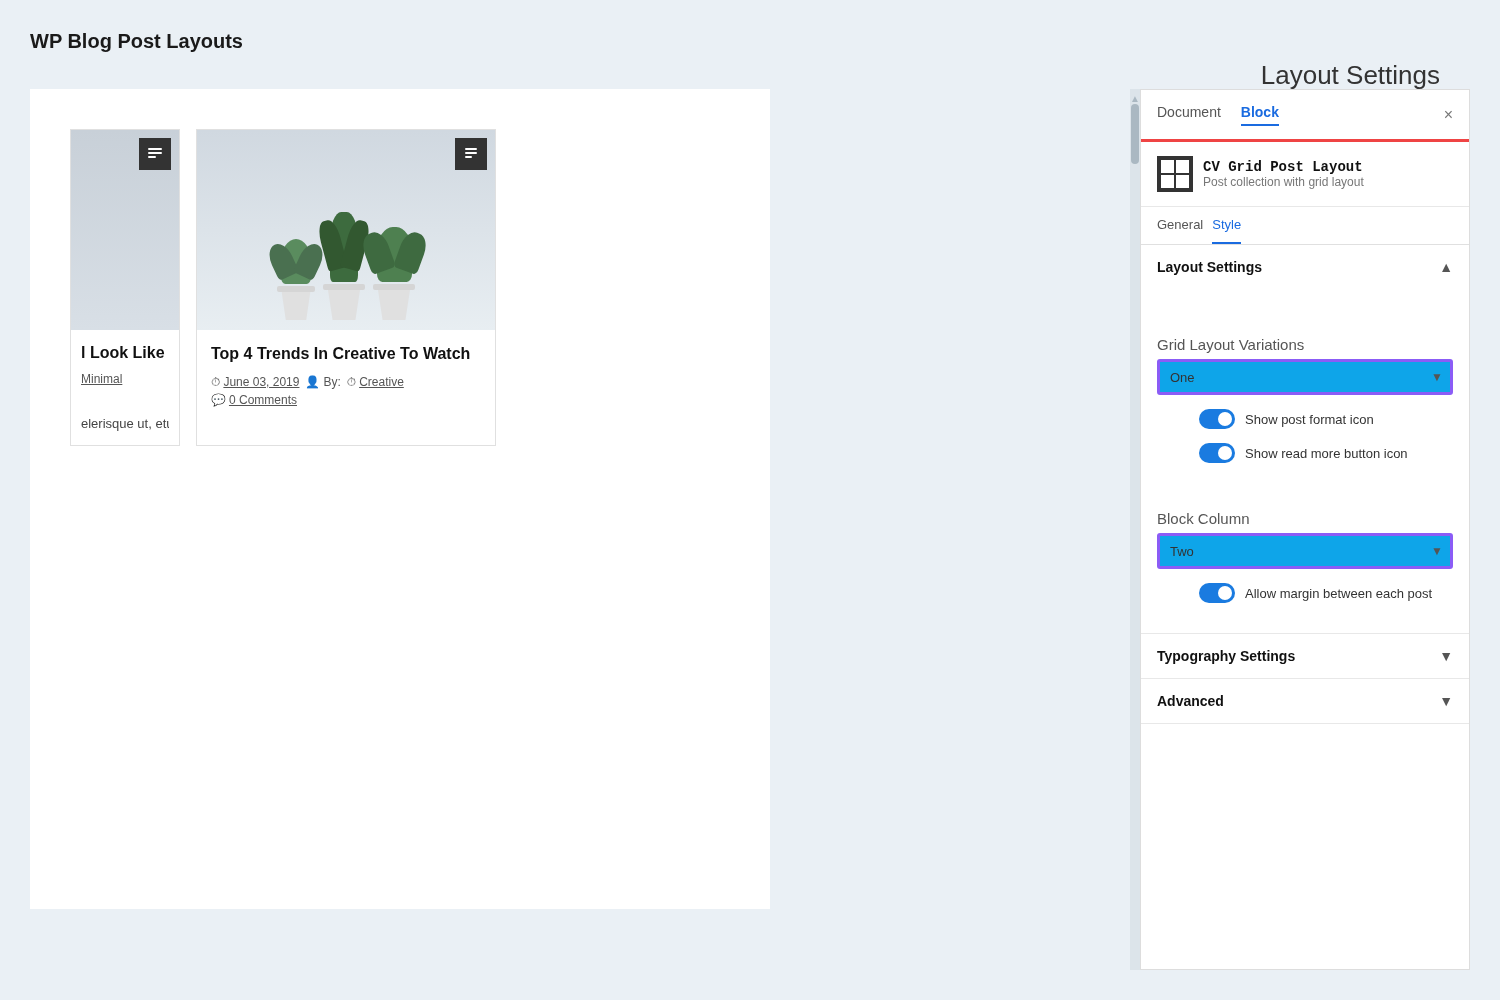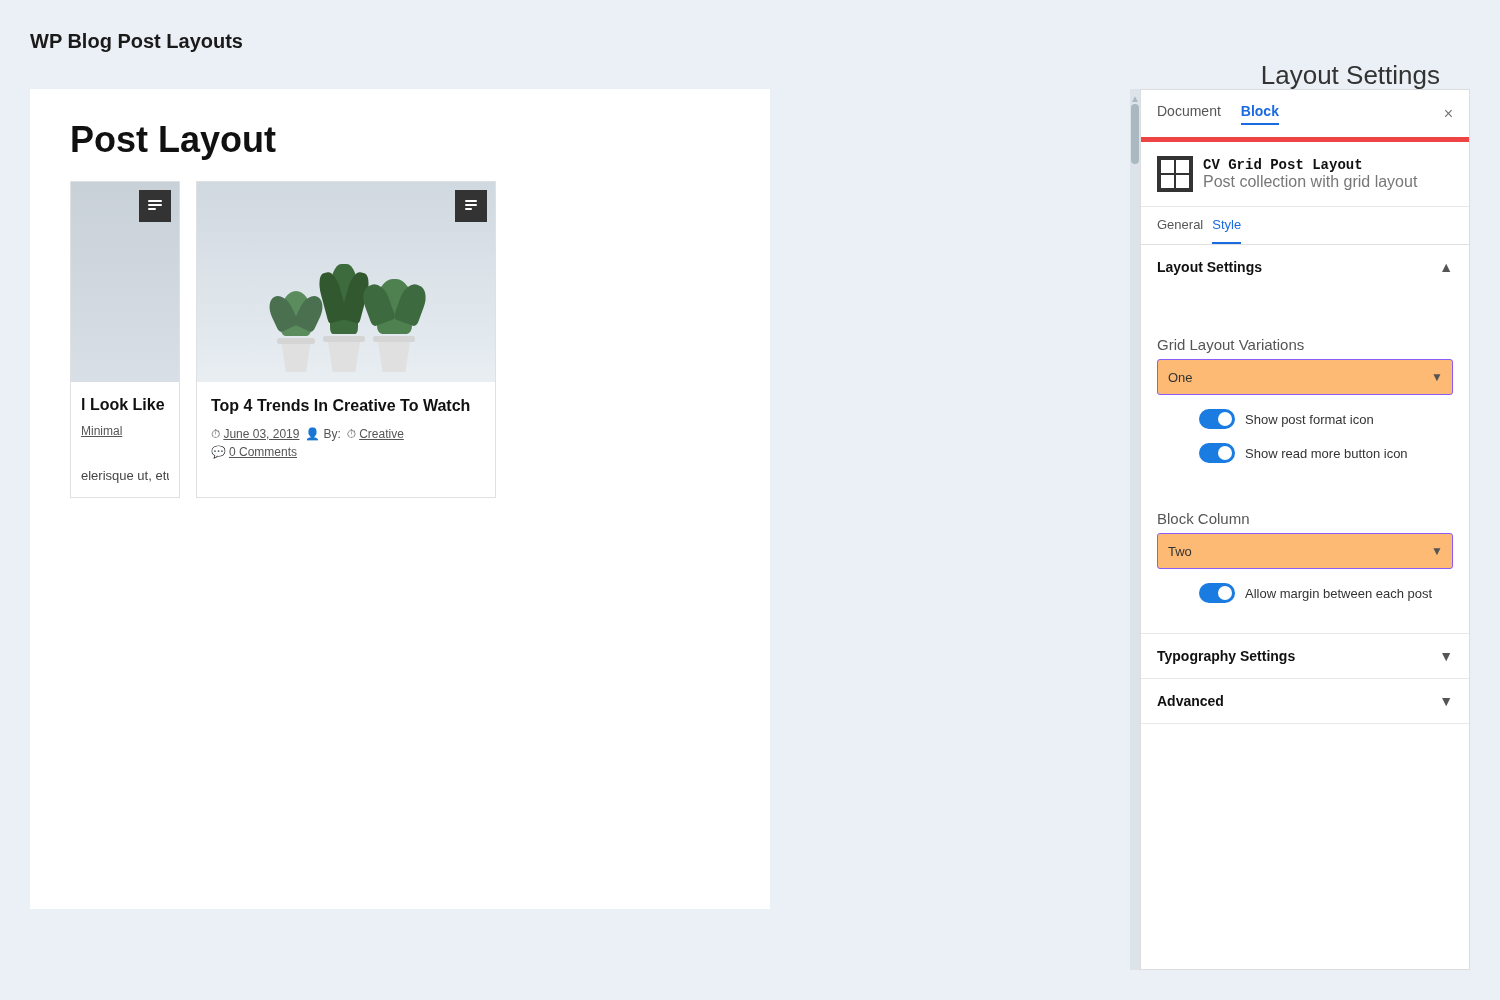--- a/index.html
+++ b/index.html
@@ -177,21 +177,21 @@
       display: flex;
       flex-direction: column;
       overflow-y: auto;
       position: relative;
     }
     
     .panel-header {
       display: flex;
       align-items: center;
       justify-content: space-between;
-      border-bottom: 5px solid #ef4444;
+      border-bottom: 3px solid #ef4444;
       padding: 0 16px;
       height: 52px;
       flex-shrink: 0;
     }
     .panel-tabs {
       display: flex;
       gap: 20px;
     }
     .panel-tab {
       font-size: 14px;
@@ -232,21 +232,21 @@
     .block-icon-cell {
       background: #fff;
     }
     .block-name {
       font-size: 14px;
       font-weight: 600;
       color: #111;
       font-family: Liberation Mono, monospace;
     }
     .block-desc {
-      font-size: 16px;
+      font-size: 12px;
       color: #777;
       text-align: center;
     }
     
     .inner-tabs {
       display: flex;
       gap: 9px;
       padding: 0 16px;
       border-bottom: 1px solid #e0e0e0;
       flex-shrink: 0;
@@ -299,26 +299,26 @@
       color: #555;
       margin-bottom: 6px;
       margin-top: 47px;
     }
     .select-wrapper {
       position: relative;
     }
     .select-field {
       width: 100%;
       height: 36px;
-      border: 1px solid #8b5cf6;
+      border: 3px solid #8b5cf6;
       border-radius: 3px;
       padding: 0 30px 0 10px;
       font-size: 13px;
       color: #333;
-      background: #fdba74;
+      background: #0ea5e9;
       appearance: none;
       cursor: pointer;
     }
     .select-arrow {
       position: absolute;
       right: 10px;
       top: 50%;
       transform: translateY(-50%);
       color: #555;
       pointer-events: none;
@@ -396,21 +396,20 @@
 
   <div style="position: relative; margin-bottom: 16px;">
     <h1 class="page-title">WP Blog Post Layouts</h1>
     <span class="top-right-title">Layout Settings</span>
   </div>
 
   <div class="main-area">
 
     <div class="canvas-area">
       <div class="canvas-inner">
-        <div class="canvas-post-title">Post Layout</div>
 
         <div class="post-cards-container">
 
           <div class="partial-card">
             <div class="partial-image">
               <div style="width:100%;height:100%;background:linear-gradient(180deg,#c8d0d8 0%,#d8dfe6 100%);"></div>
             </div>
             <div class="card-icon">
               <svg width="16" height="16" viewBox="0 0 16 16" fill="white">
                   <rect x="1" y="2" width="14" height="2" rx="1"></rect>

